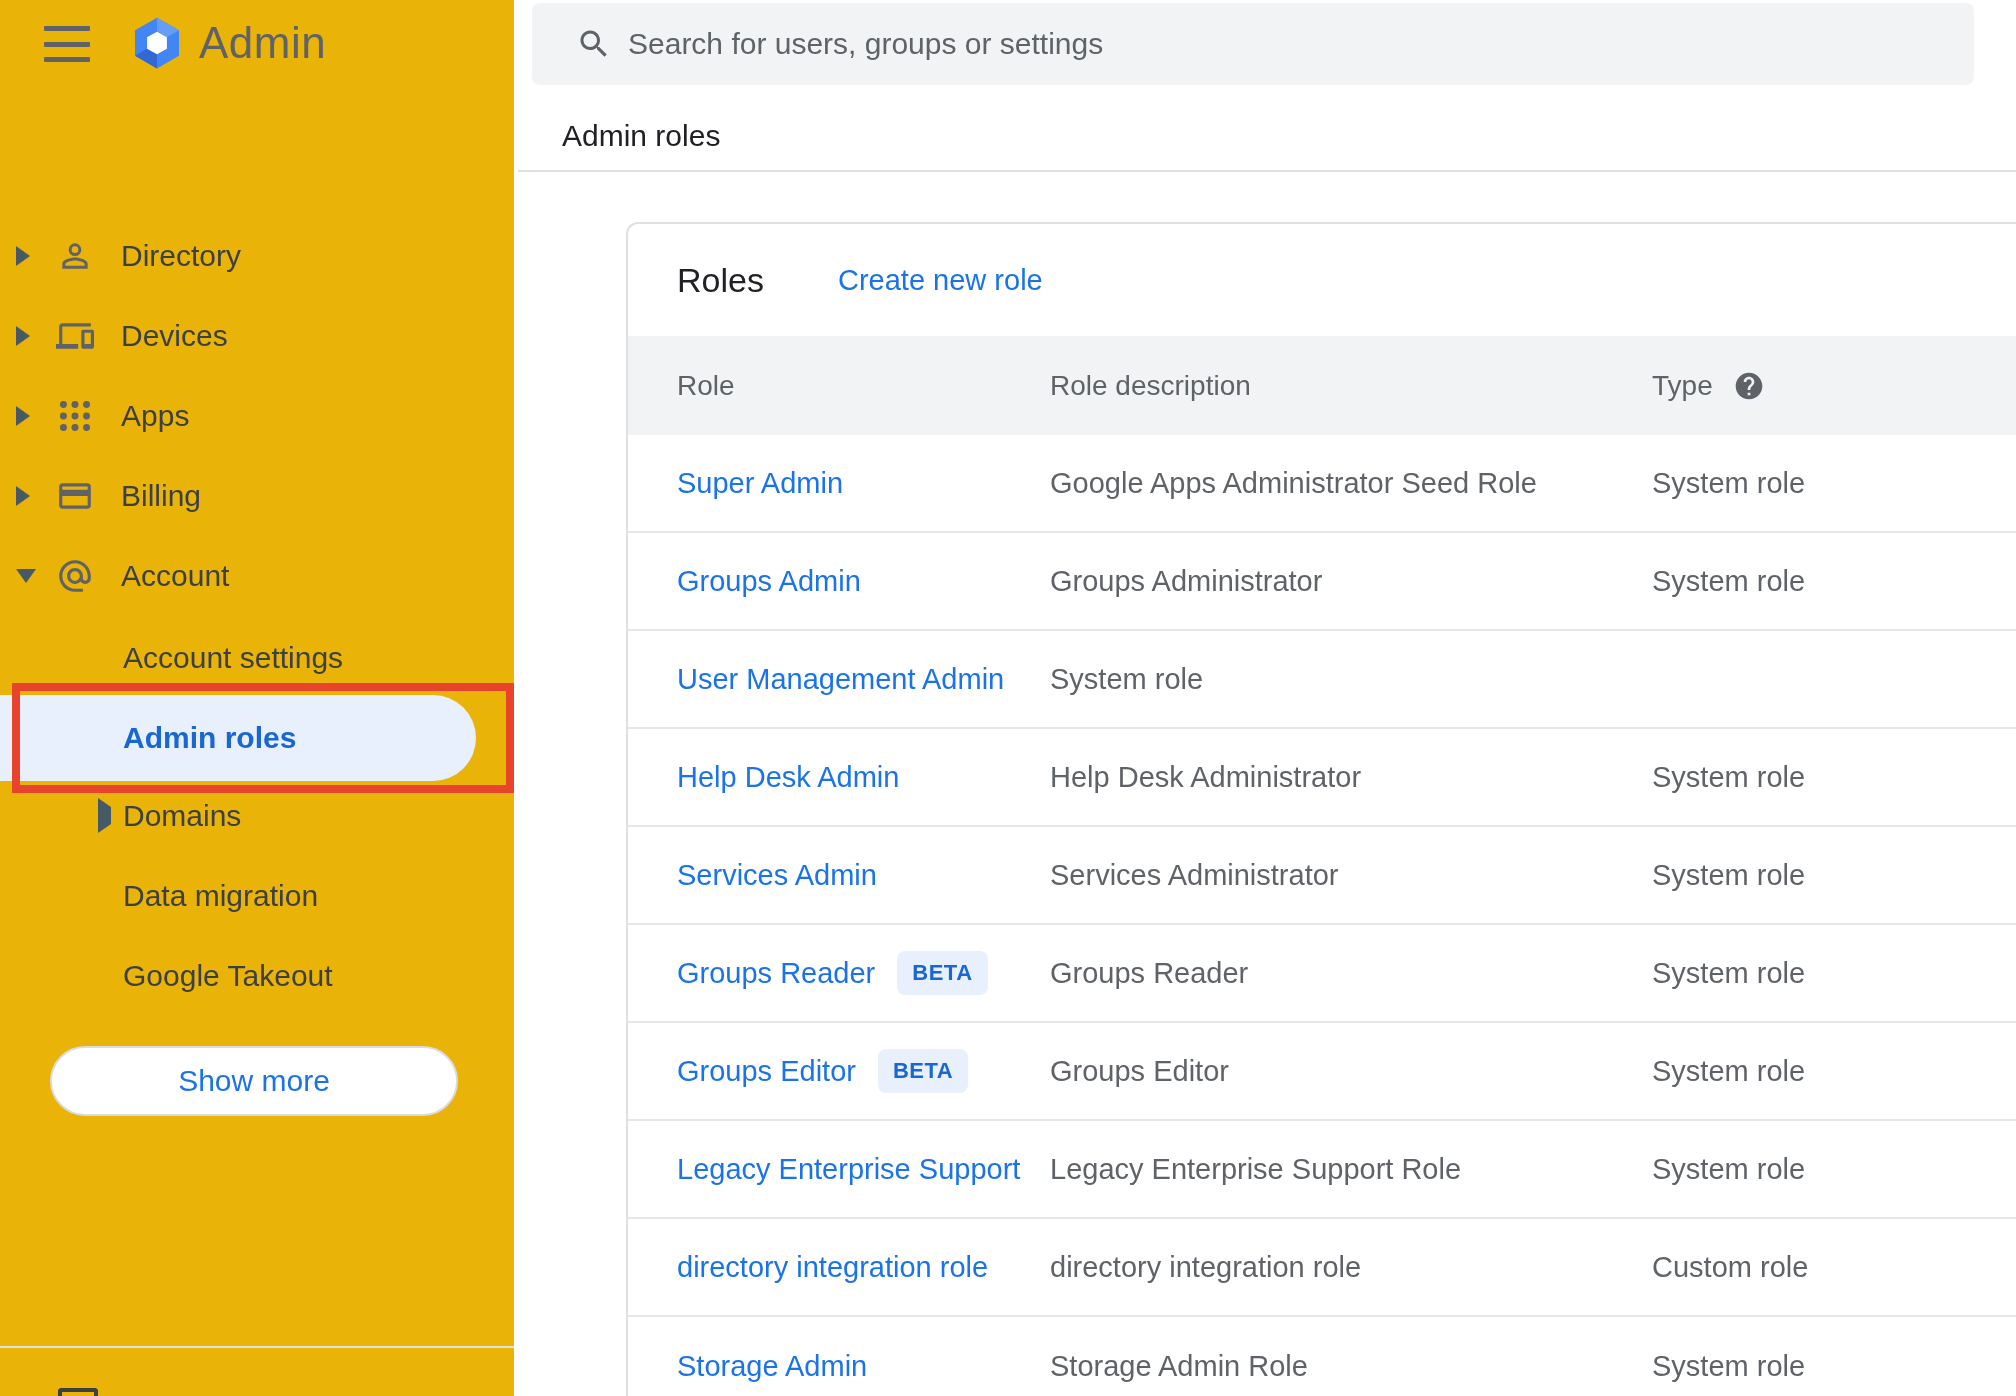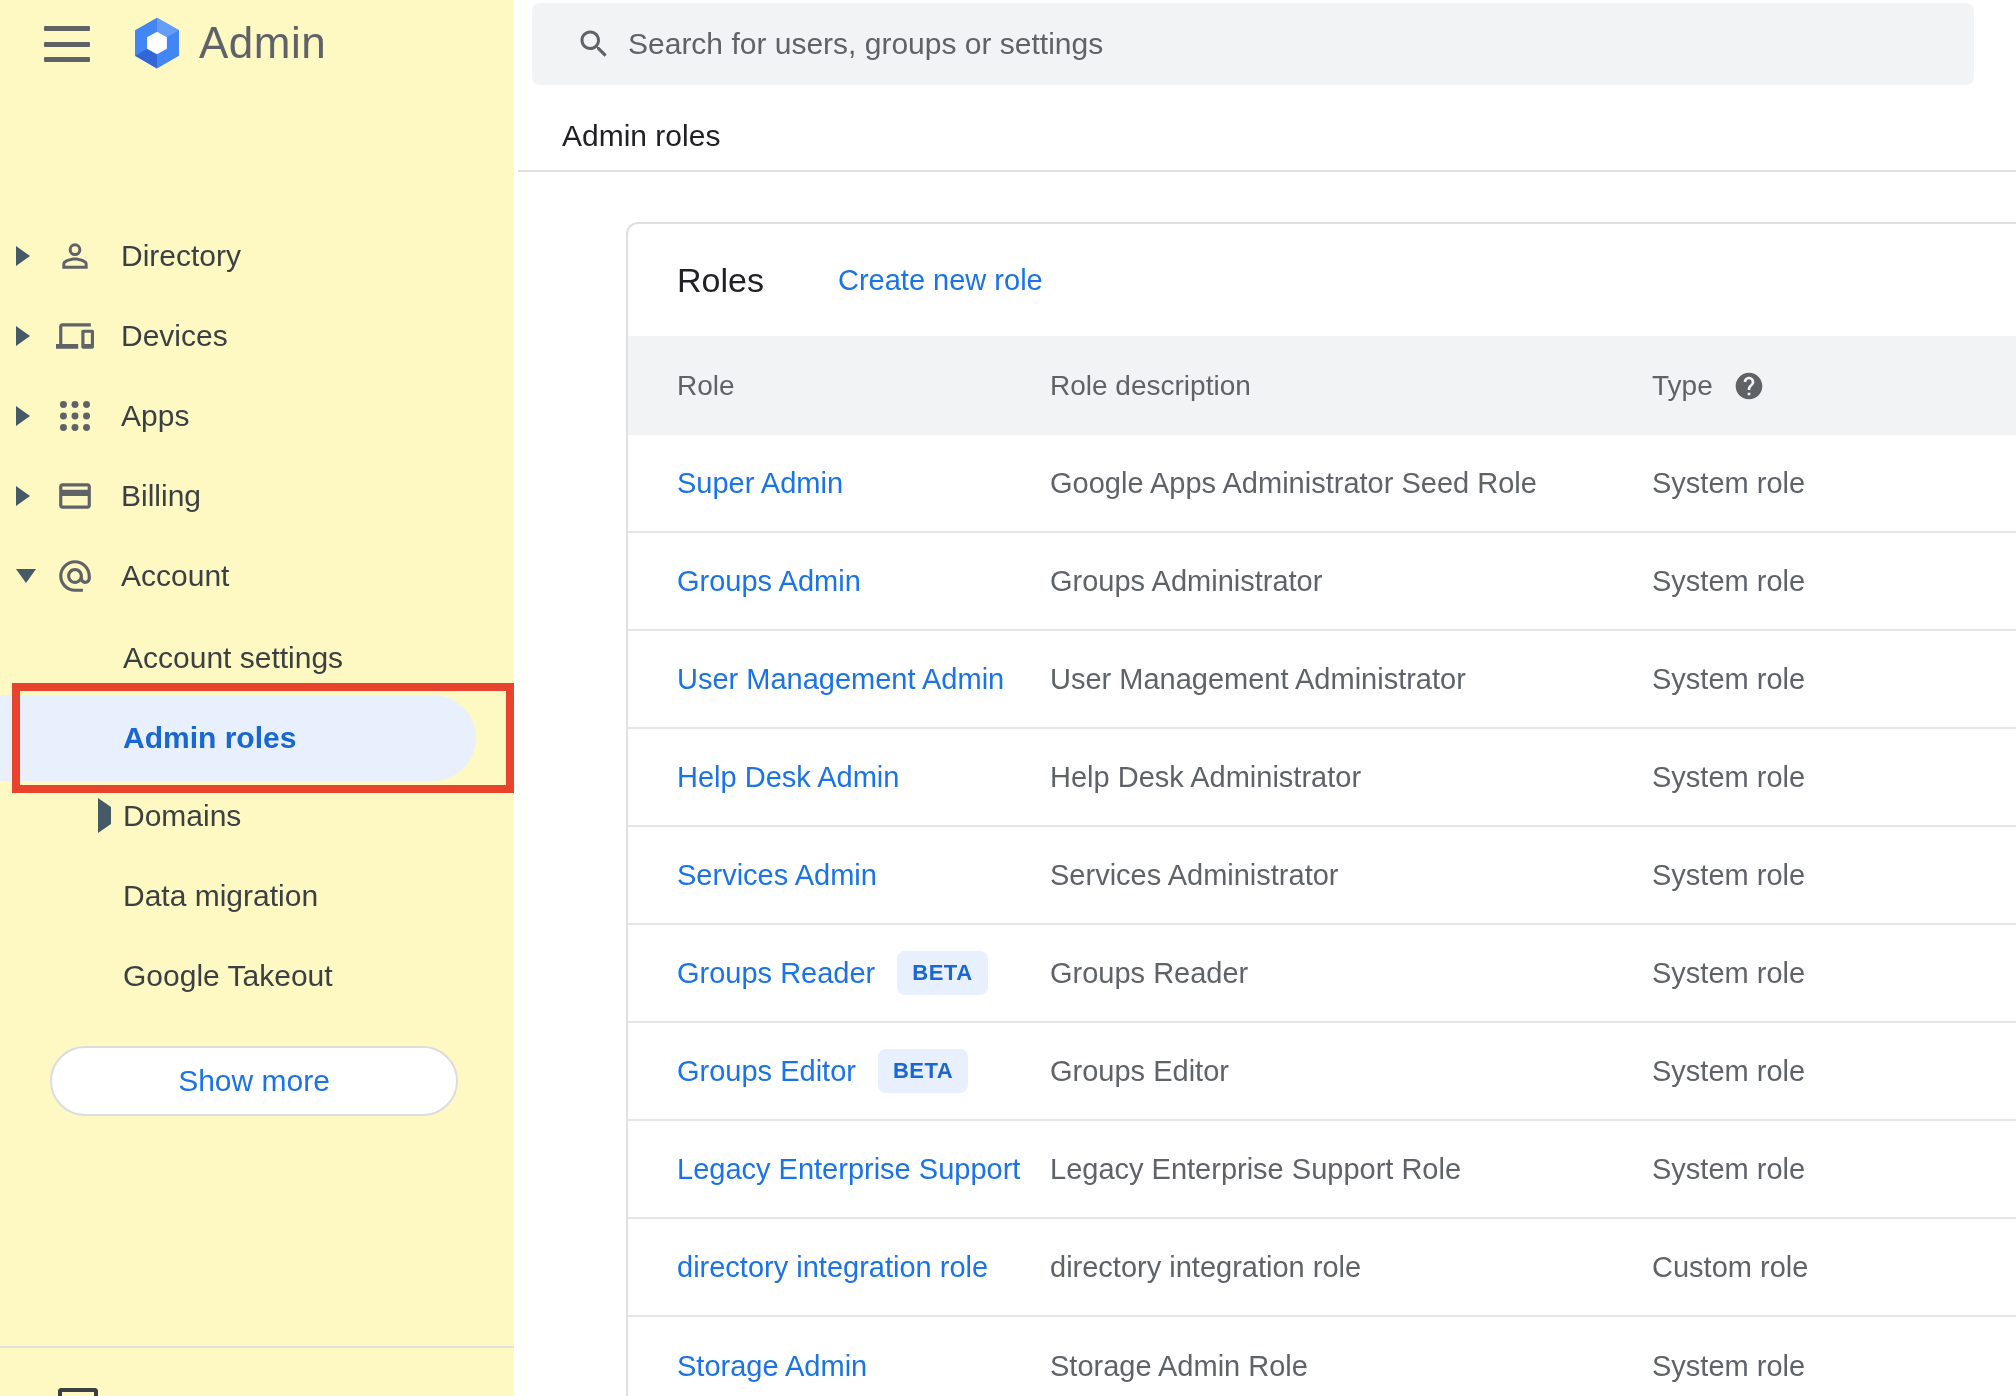--- a/index.html
+++ b/index.html
@@ -1,21 +1,21 @@
 <!DOCTYPE html>
 <html><head>
 <meta charset="utf-8">
 <style>
   * { margin:0; padding:0; box-sizing:border-box; }
   html,body { background:#fff; }
   body { font-family:"Liberation Sans", sans-serif; color:#3c4043; }
   #screen { position:relative; width:2016px; height:1396px; background:#fff; overflow:hidden; }
 
   
-  #sidebar { position:absolute; left:0; top:0; width:514px; height:1396px; background:#fef9c3; }
+  #sidebar { position:absolute; left:0; top:0; width:514px; height:1396px; background:#eab308; }
   .topbar-left { position:absolute; left:0; top:0; width:514px; height:90px; }
   .hamburger { position:absolute; left:44px; top:26px; width:48px; height:36px; display:flex; flex-direction:column; justify-content:space-between; cursor:pointer; background:none; border:none; }
   .hamburger span { display:block; width:46px; height:5px; background:#5f6368; border-radius:1px; }
   .logo { position:absolute; left:128px; top:14px; display:flex; align-items:center; }
   .logo svg { width:58px; height:58px; }
   .logo-text { margin-left:13px; font-size:44px; color:#5f6368; letter-spacing:0.5px; }
 
   .nav-item { position:absolute; left:0; width:514px; height:80px; display:flex; align-items:center; cursor:pointer; }
   .arrow-slot { position:absolute; left:16px; width:20px; display:flex; justify-content:flex-start; }
   .tri-right { width:0; height:0; border-top:10px solid transparent; border-bottom:10px solid transparent; border-left:14px solid #455a64; }
@@ -231,21 +231,20 @@
           <a class="rlink">Groups Admin</a>
         </div>
       <div class="cell desc">Groups Administrator</div>
       <div class="cell type">System role</div>
     </div>
 
     <div class="trow">
       <div class="cell role">
           <a class="rlink">User Management Admin</a>
         </div>
-      <div class="cell desc">User Management Administrator</div>
       <div class="cell type">System role</div>
     </div>
 
     <div class="trow">
       <div class="cell role">
           <a class="rlink">Help Desk Admin</a>
         </div>
       <div class="cell desc">Help Desk Administrator</div>
       <div class="cell type">System role</div>
     </div>

